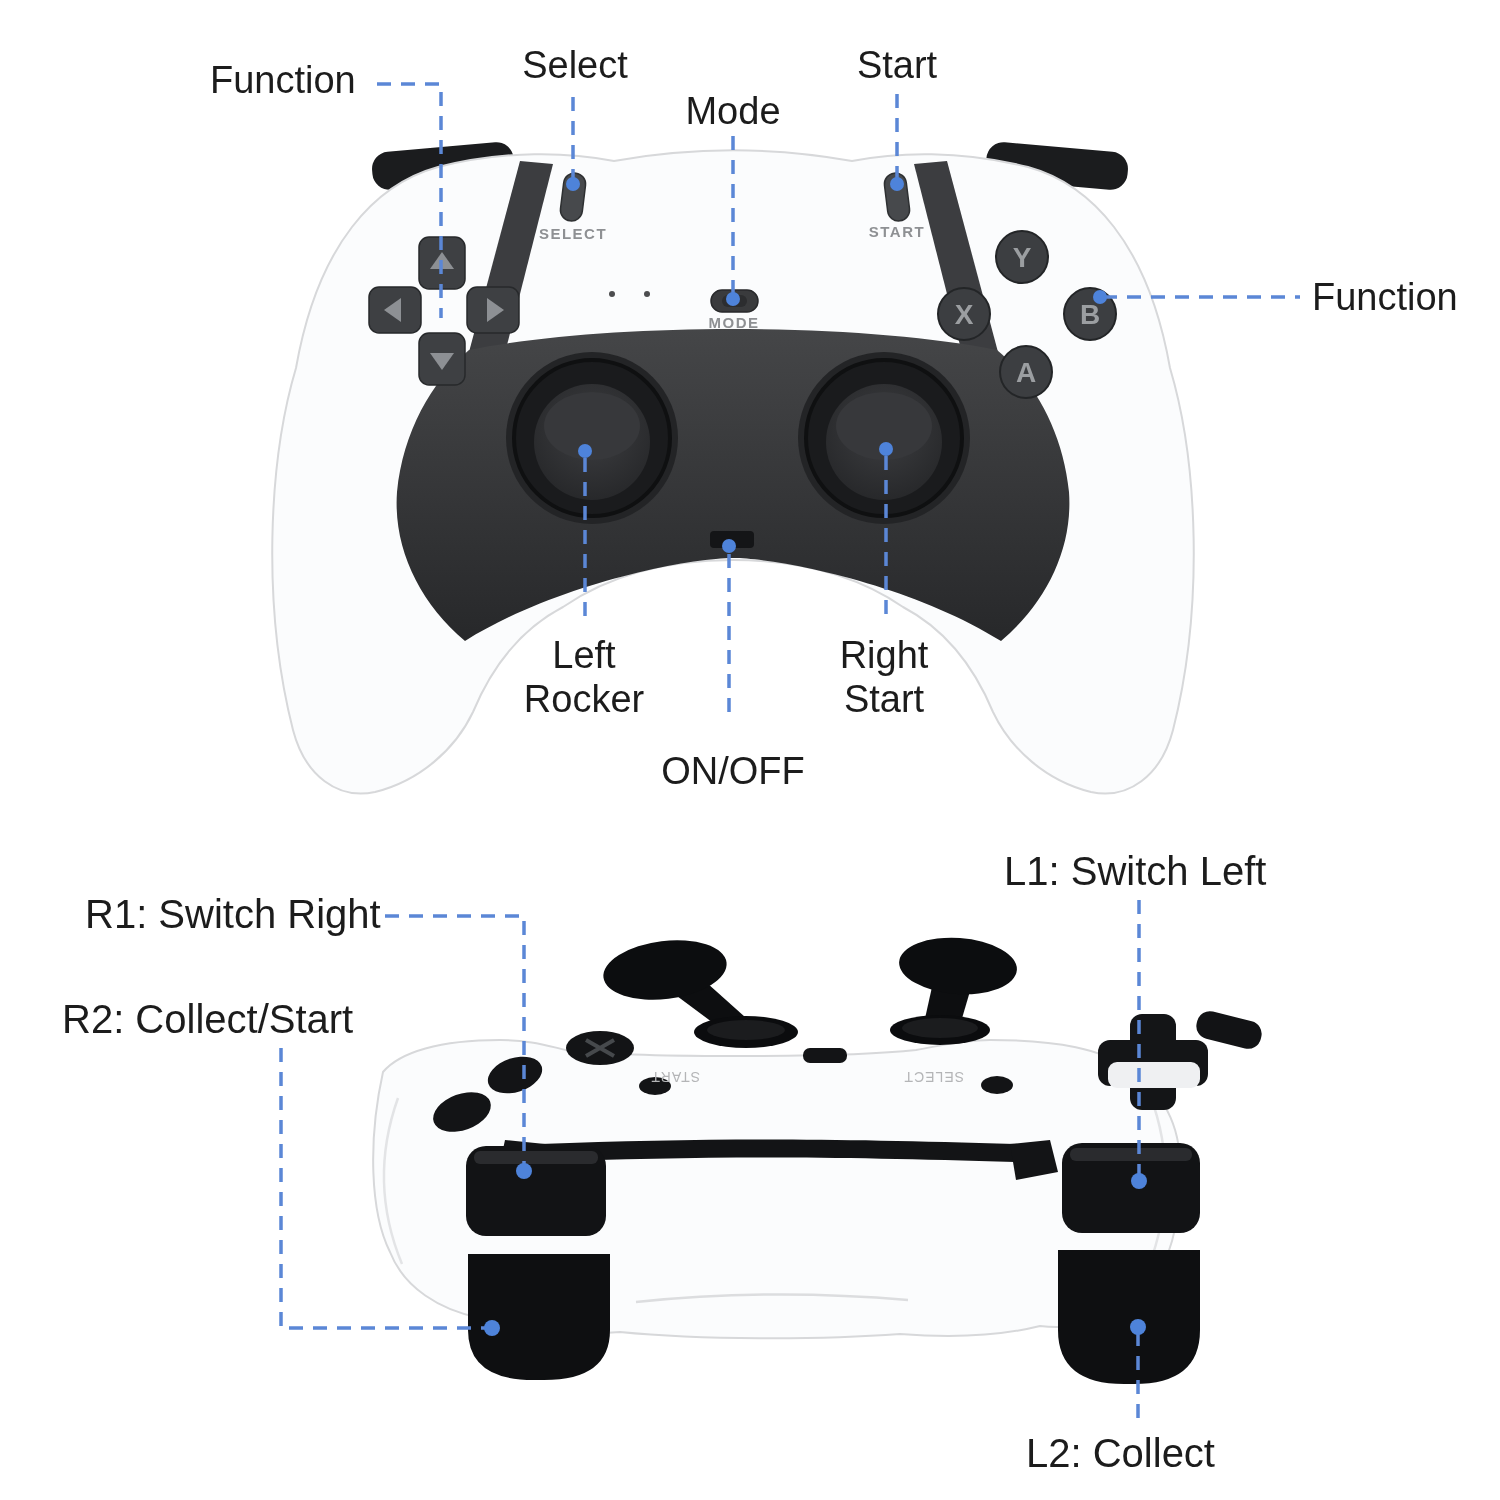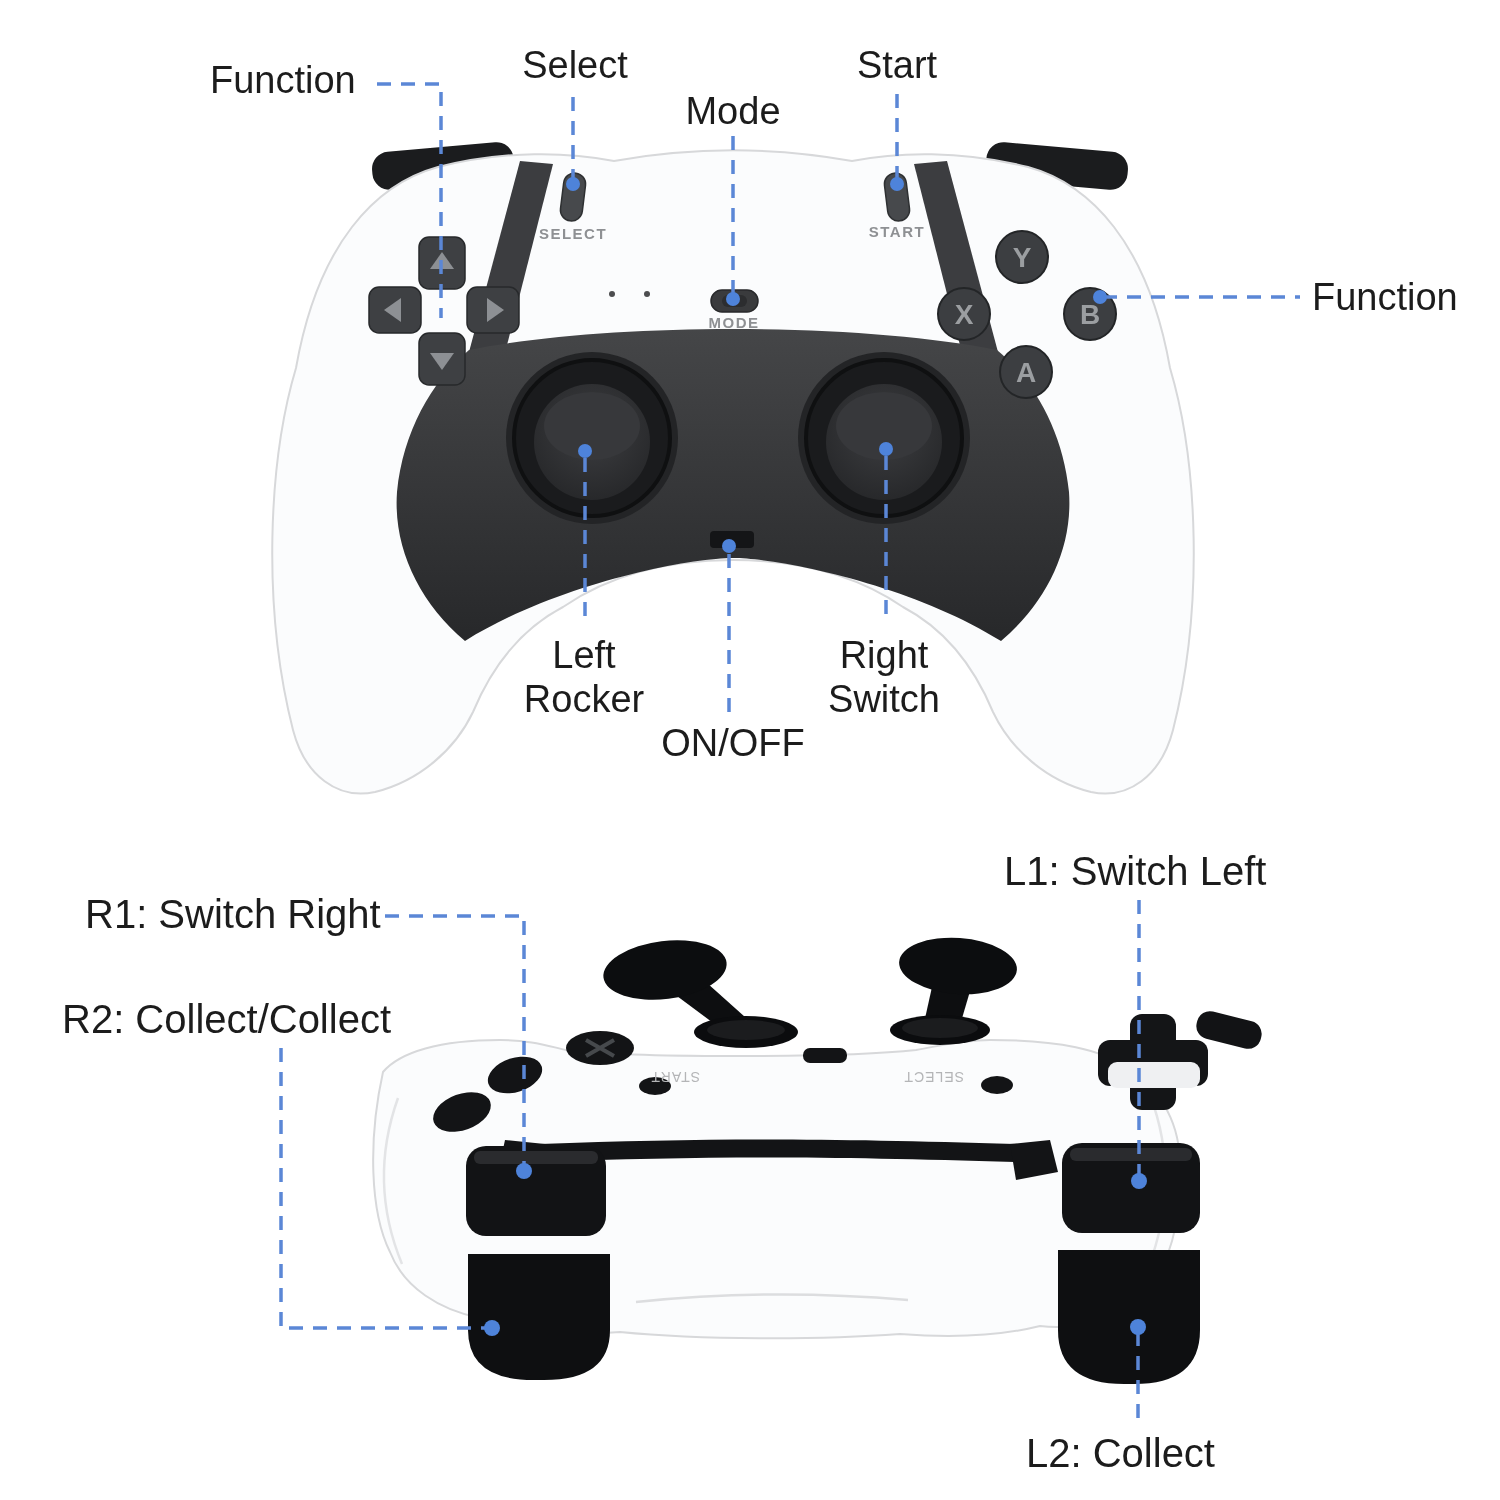--- a/index.html
+++ b/index.html
@@ -231,19 +231,19 @@
   </svg>
 
   <div class="callout" style="left:210px;top:59px;">Function</div>
   <div class="callout centered" style="left:575px;top:44px;">Select</div>
   <div class="callout centered" style="left:733px;top:90px;">Mode</div>
   <div class="callout centered" style="left:897px;top:44px;">Start</div>
   <div class="callout" style="left:1312px;top:276px;">Function</div>
   <div class="callout centered" style="left:584px;top:634px;text-align:center;">Left
 Rocker</div>
   <div class="callout centered" style="left:884px;top:634px;">Right
-Switch</div>
-  <div class="callout centered" style="left:733px;top:722px;">ON/OFF</div>
+Start</div>
+  <div class="callout centered" style="left:733px;top:750px;">ON/OFF</div>
   <div class="callout big" style="left:85px;top:891px;">R1: Switch Right</div>
-  <div class="callout big" style="left:62px;top:996px;">R2: Collect/Collect</div>
+  <div class="callout big" style="left:62px;top:996px;">R2: Collect/Start</div>
   <div class="callout big" style="left:1004px;top:848px;">L1: Switch Left</div>
   <div class="callout big" style="left:1026px;top:1430px;">L2: Collect</div>
 </div>
 
 </body></html>

